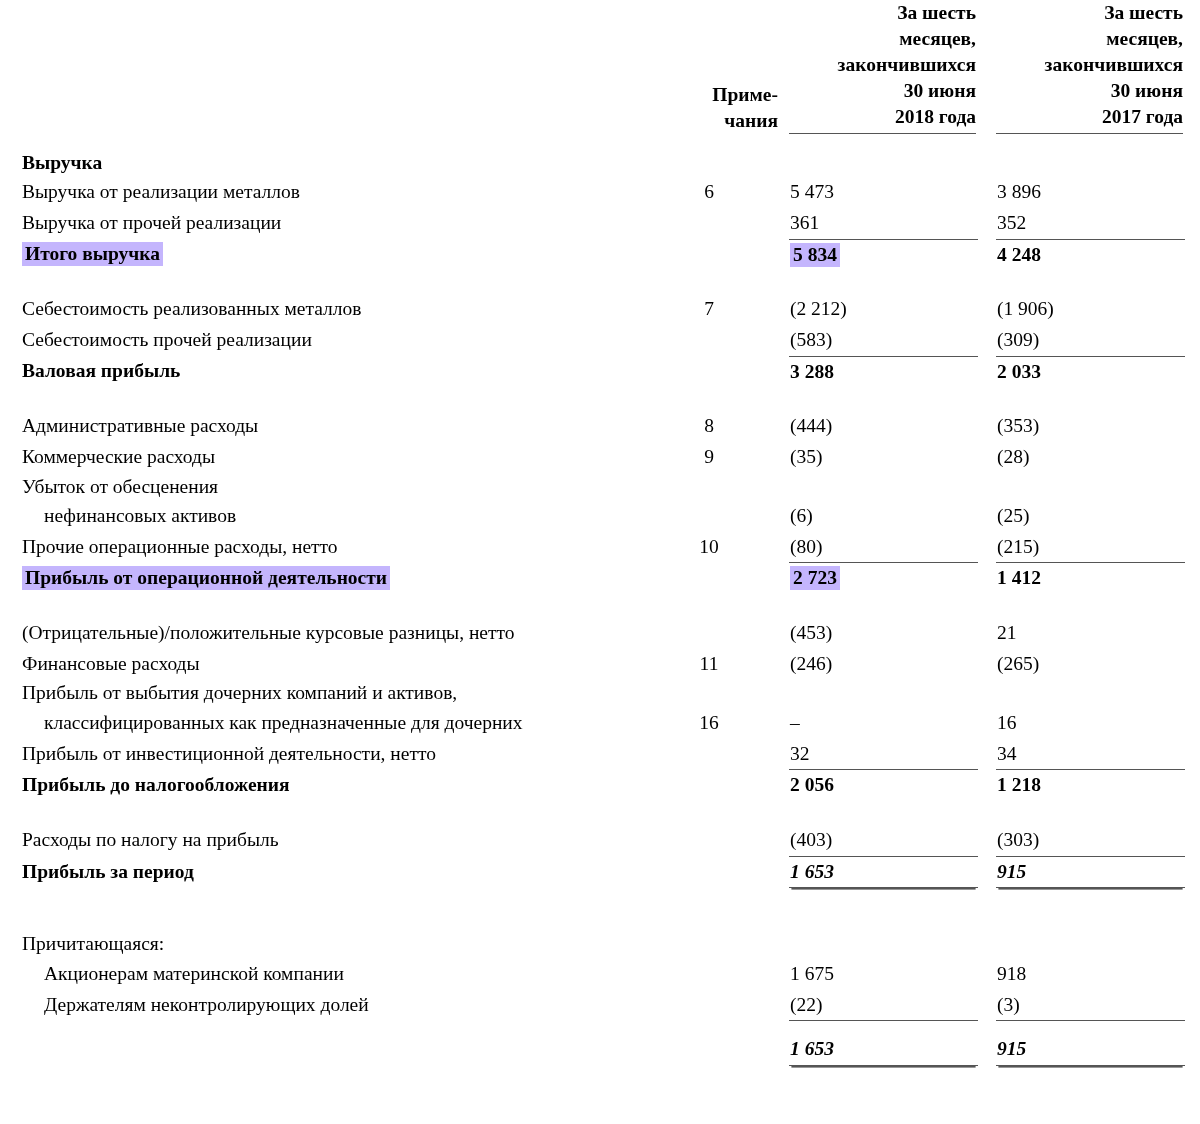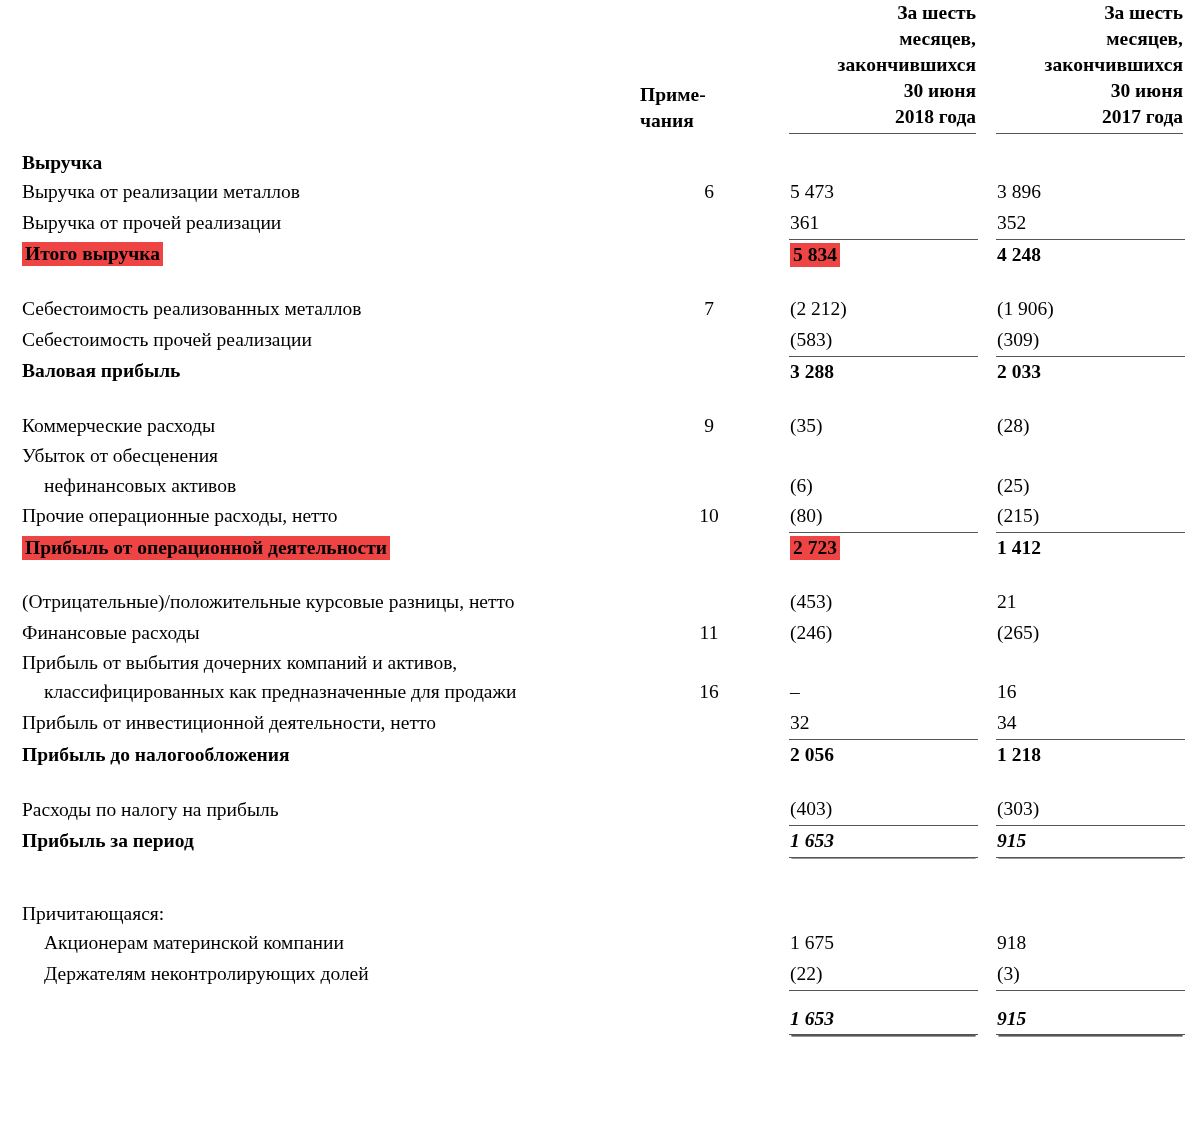--- a/index.html
+++ b/index.html
@@ -34,21 +34,21 @@
   col.c-note  { width: 138px; }
   col.c-gap1  { width: 11px; }
   col.c-v1    { width: 189px; }
   col.c-gap2  { width: 18px; }
   col.c-v2    { width: 189px; }
   col.c-pad   { width: 15px; }
 
   
   td.hdr-note {
     vertical-align: bottom;
-    text-align: left;
+    text-align: right;
     font-weight: bold;
     line-height: 1.33;
     padding: 0 0 2px 0;
   }
   td.hdr-val {
     vertical-align: bottom;
     text-align: right;
     font-weight: bold;
     line-height: 1.33;
     padding: 0 2px 2px 0;
@@ -86,21 +86,21 @@
     border-bottom: 1.6px solid #555555;
     box-shadow: 0 4px 0 -2.4px #555555;
     font-style: italic;
   }
 
   tr.spacer td { height: 22px; line-height: 0; font-size: 0; }
   tr.spacer-sm td { height: 11px; line-height: 0; font-size: 0; }
   tr.spacer-lg td { height: 40px; line-height: 0; font-size: 0; }
 
   .hl {
-    background: #ef4444;
+    background: #c4b5fd;
     padding: 1px 3px 2px 3px;
     box-decoration-break: clone;
     -webkit-box-decoration-break: clone;
   }
 </style>
 </head>
 <body>
 
 <div id="sheet">
 
@@ -211,20 +211,29 @@
           <td></td>
           <td class="val"><span>3 288</span></td>
           <td></td>
           <td class="val"><span>2 033</span></td>
           <td></td>
         </tr>
         <tr class="spacer">
           <td colspan="7"></td>
         </tr>
         <tr>
+          <td class="lbl"><span>Административные расходы</span></td>
+          <td class="note"><span>8</span></td>
+          <td></td>
+          <td class="val"><span>(444)</span></td>
+          <td></td>
+          <td class="val"><span>(353)</span></td>
+          <td></td>
+        </tr>
+        <tr>
           <td class="lbl"><span>Коммерческие расходы</span></td>
           <td class="note"><span>9</span></td>
           <td></td>
           <td class="val"><span>(35)</span></td>
           <td></td>
           <td class="val"><span>(28)</span></td>
           <td></td>
         </tr>
         <tr>
           <td class="lbl"><span>Убыток от обесценения</span></td>
@@ -286,21 +295,21 @@
         <tr>
           <td class="lbl"><span>Прибыль от выбытия дочерних компаний и активов,</span></td>
           <td class="note"></td>
           <td></td>
           <td class="val"></td>
           <td></td>
           <td class="val"></td>
           <td></td>
         </tr>
         <tr>
-          <td class="lbl indent"><span>классифицированных как предназначенные для продажи</span></td>
+          <td class="lbl indent"><span>классифицированных как предназначенные для дочерних</span></td>
           <td class="note"><span>16</span></td>
           <td></td>
           <td class="val"><span>–</span></td>
           <td></td>
           <td class="val"><span>16</span></td>
           <td></td>
         </tr>
         <tr>
           <td class="lbl"><span>Прибыль от инвестиционной деятельности, нетто</span></td>
           <td class="note"></td>

